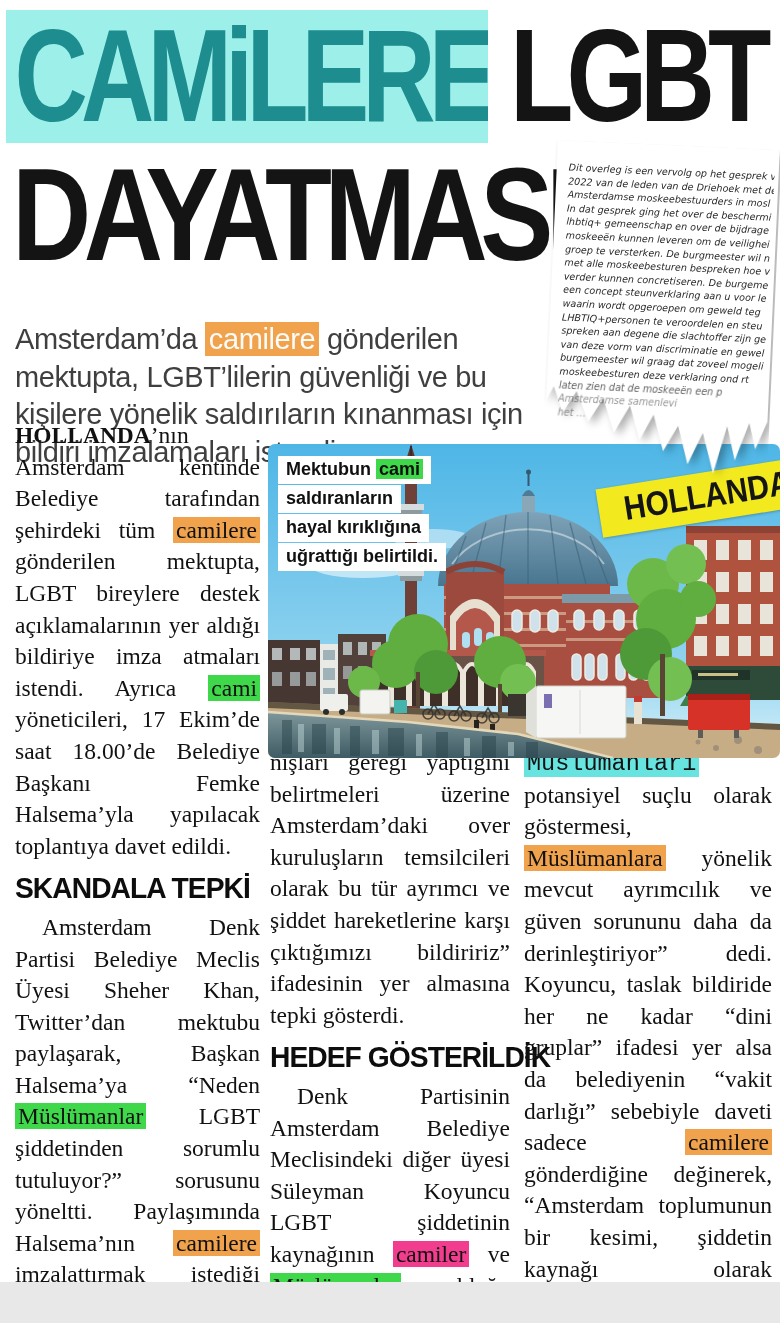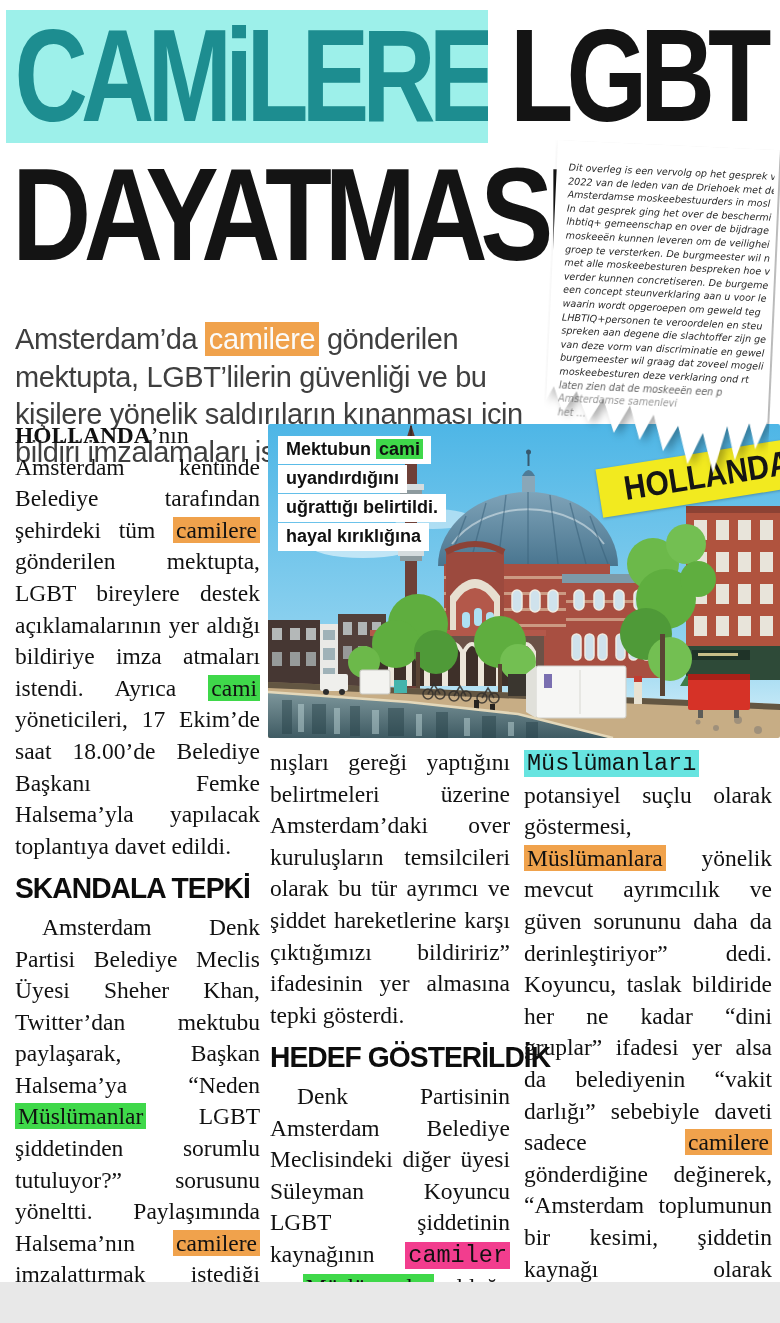--- a/index.html
+++ b/index.html
@@ -31,38 +31,38 @@
   .subhead{position:absolute;left:15px;top:292px;width:552px;
            font-family:"Liberation Sans",sans-serif;font-weight:400;color:#3f3f3f;
            font-size:29px;line-height:37.5px;letter-spacing:-.4px;}
   .subhead .hl{padding:1px 4px;}
   .subhead .hl-orange{color:#fbfbf9;}
 
   
   .hl{box-decoration-break:clone;-webkit-box-decoration-break:clone;padding:0 3px;}
   .hl-orange{background:#f0a24c;}
   .hl-green{background:#3fd84a;}
-  .hl-pink{background:#f23d8e;font-family:Liberation Mono, monospace;}
+  .hl-pink{background:#f23d8e;}
   .hl-cyan{background:#67e4e0;font-family:Liberation Mono, monospace;}
 
   
   .col{position:absolute;font-size:23.5px;line-height:31.6px;color:#111;}
   .col-1{left:15px;top:420px;width:245px;}
   .col-2{left:270px;top:747px;width:240px;}
   .col-3{left:524px;top:747px;width:248px;}
   .body-p{margin:0;text-align:justify;}
   .indent{text-indent:27px;}
   .sec-head{font-family:"Liberation Sans",sans-serif;font-weight:900;font-size:30px;
             letter-spacing:-1px;color:#0d0d0d;margin:10px 0 8px 0;
             transform:scaleX(.94);transform-origin:left center;white-space:nowrap;}
   .lead-bold{font-weight:bold;}
 
   
-  .photo{position:absolute;left:268px;top:424px;width:512px;height:314px;overflow:hidden;
-         border-radius:2px;z-index:1;}
+  .photo{position:absolute;left:268px;top:444px;width:512px;height:314px;overflow:hidden;
+         border-radius:7px;z-index:1;}
   .photo svg{display:block;}
   .photo-caption{position:absolute;left:10px;top:12px;z-index:5;
                  font-family:"Liberation Sans",sans-serif;font-weight:bold;
                  font-size:18px;line-height:21px;color:#101010;}
   .photo-caption .cap-line{display:table;background:#ffffff;padding:3px 8px 4px 8px;margin:0 0 1px 0;}
   .geo-label{position:absolute;left:330px;top:28px;z-index:6;background:#f2ea1f;
              padding:4px 14px 6px 14px;transform:rotate(-9deg);transform-origin:center;
              box-shadow:0 1px 3px rgba(0,0,0,.25);}
   .geo-label span{display:inline-block;font-family:"Liberation Sans",sans-serif;font-weight:900;
              font-size:34px;letter-spacing:0px;color:#151515;transform:scaleX(.88);
@@ -353,27 +353,27 @@
         <path d="M0,268 L140,278 L250,290 L345,314" fill="none" stroke="#e4d8ba" stroke-width="2.5"></path>
       </g>
     </svg>
 
     <div class="photo-caption">
       <div class="cap-line">
           <span>Mektubun </span>
           <span class="hl hl-green">cami</span>
         </div>
       <div class="cap-line">
-          <span>uyandırdığını</span>
+          <span>saldıranların</span>
+        </div>
+      <div class="cap-line">
+          <span>hayal kırıklığına</span>
         </div>
       <div class="cap-line">
           <span>uğrattığı belirtildi.</span>
-        </div>
-      <div class="cap-line">
-          <span>hayal kırıklığına</span>
         </div>
     </div>
     <div class="geo-label">
       <span>HOLLANDA</span>
     </div>
   </div>
 
   <div class="col col-1">
     <p class="body-p"><span class="lead-bold">HOLLANDA</span><span>’nın Amsterdam kentinde Belediye tarafından şehirdeki tüm </span><span class="hl hl-orange">camilere</span><span> gönderilen mektupta, LGBT bireylere destek açıklamalarının yer aldığı bildiriye imza atmaları istendi. Ayrıca </span><span class="hl hl-green">cami</span><span> yöneticileri, 17 Ekim’de saat 18.00’de Belediye Başkanı Femke Halsema’yla yapılacak toplantıya davet edildi.</span></p>
     <div class="sec-head">SKANDALA TEPKİ</div>

